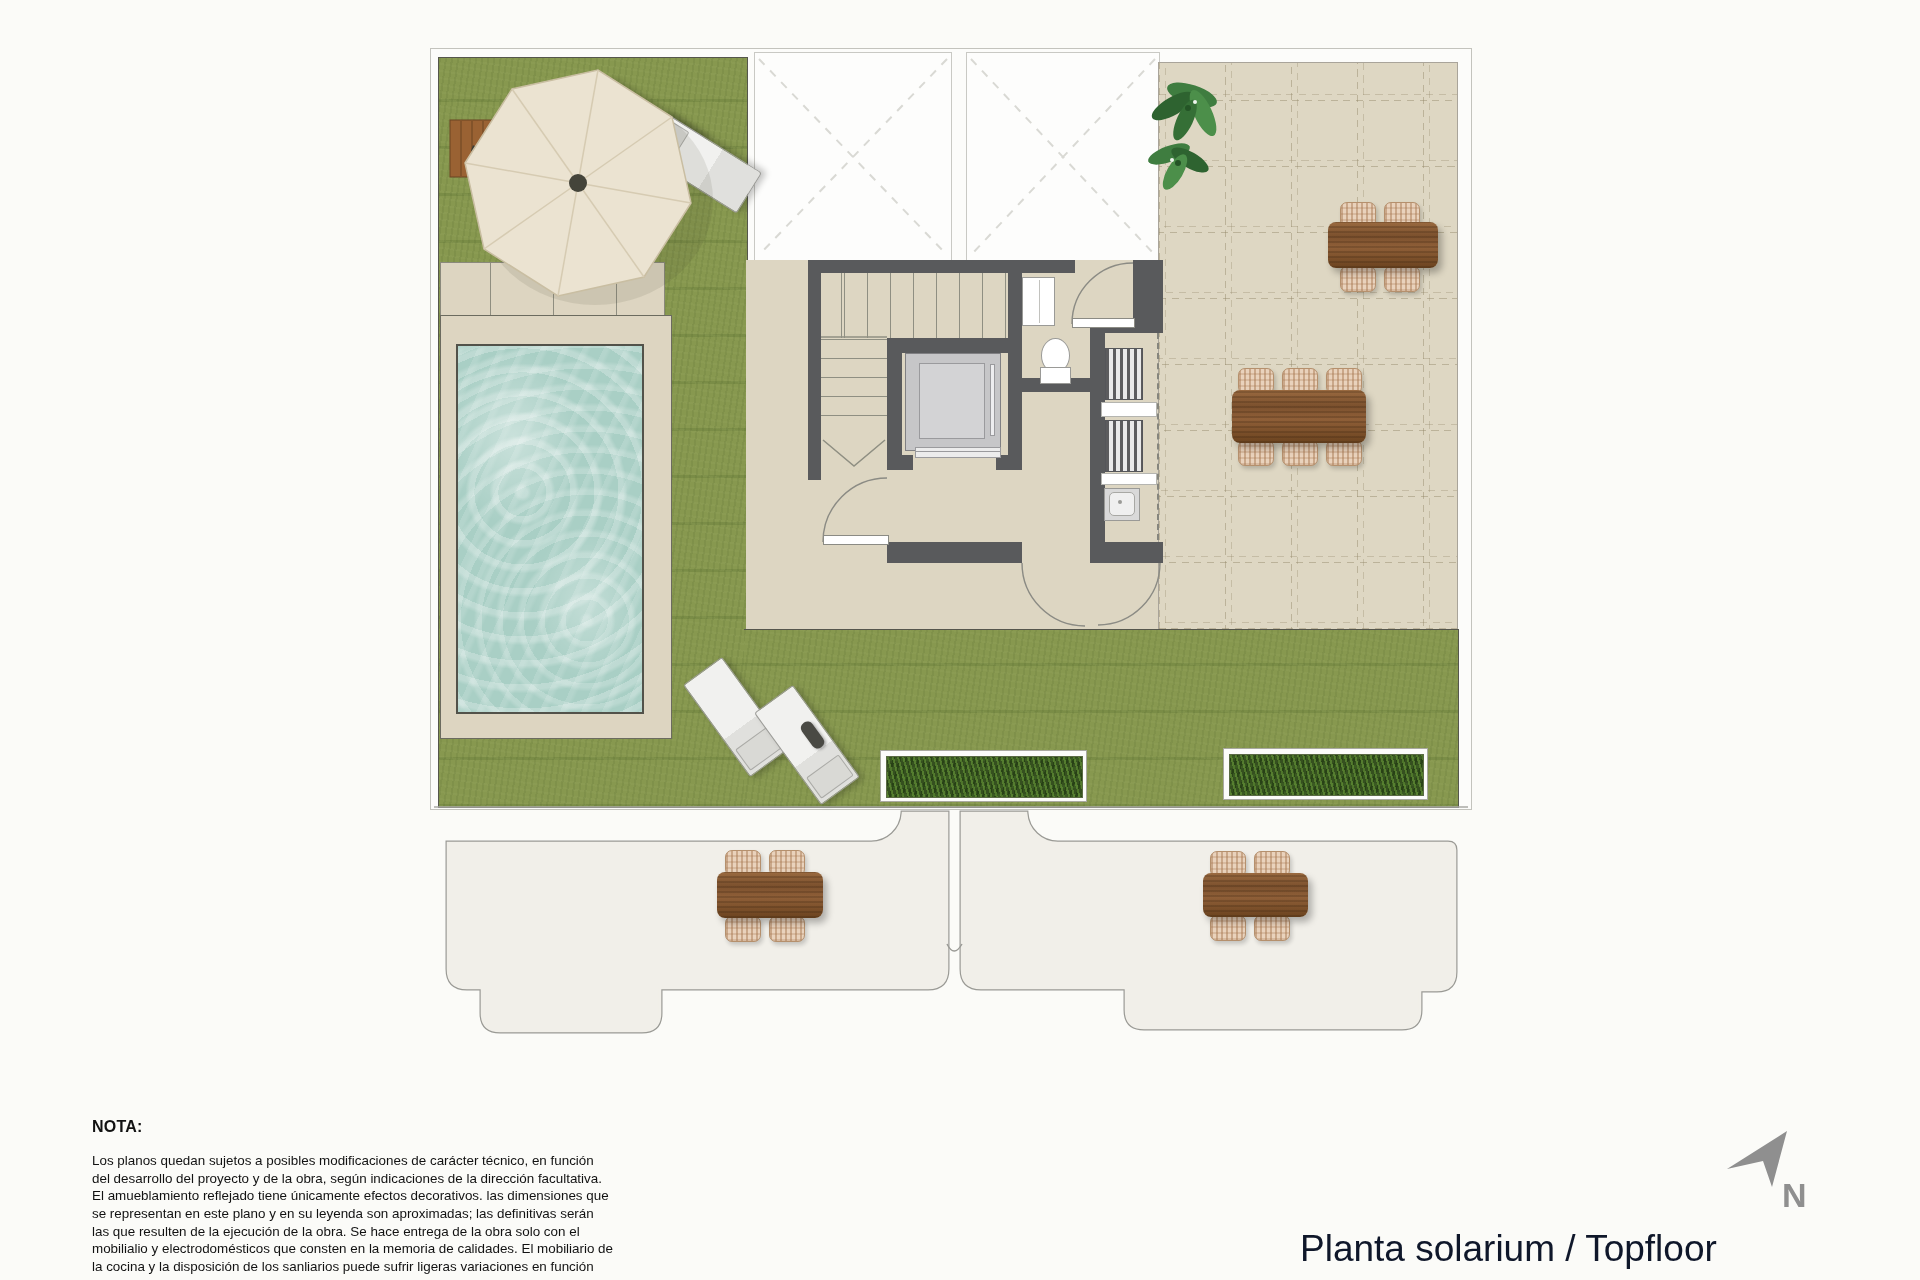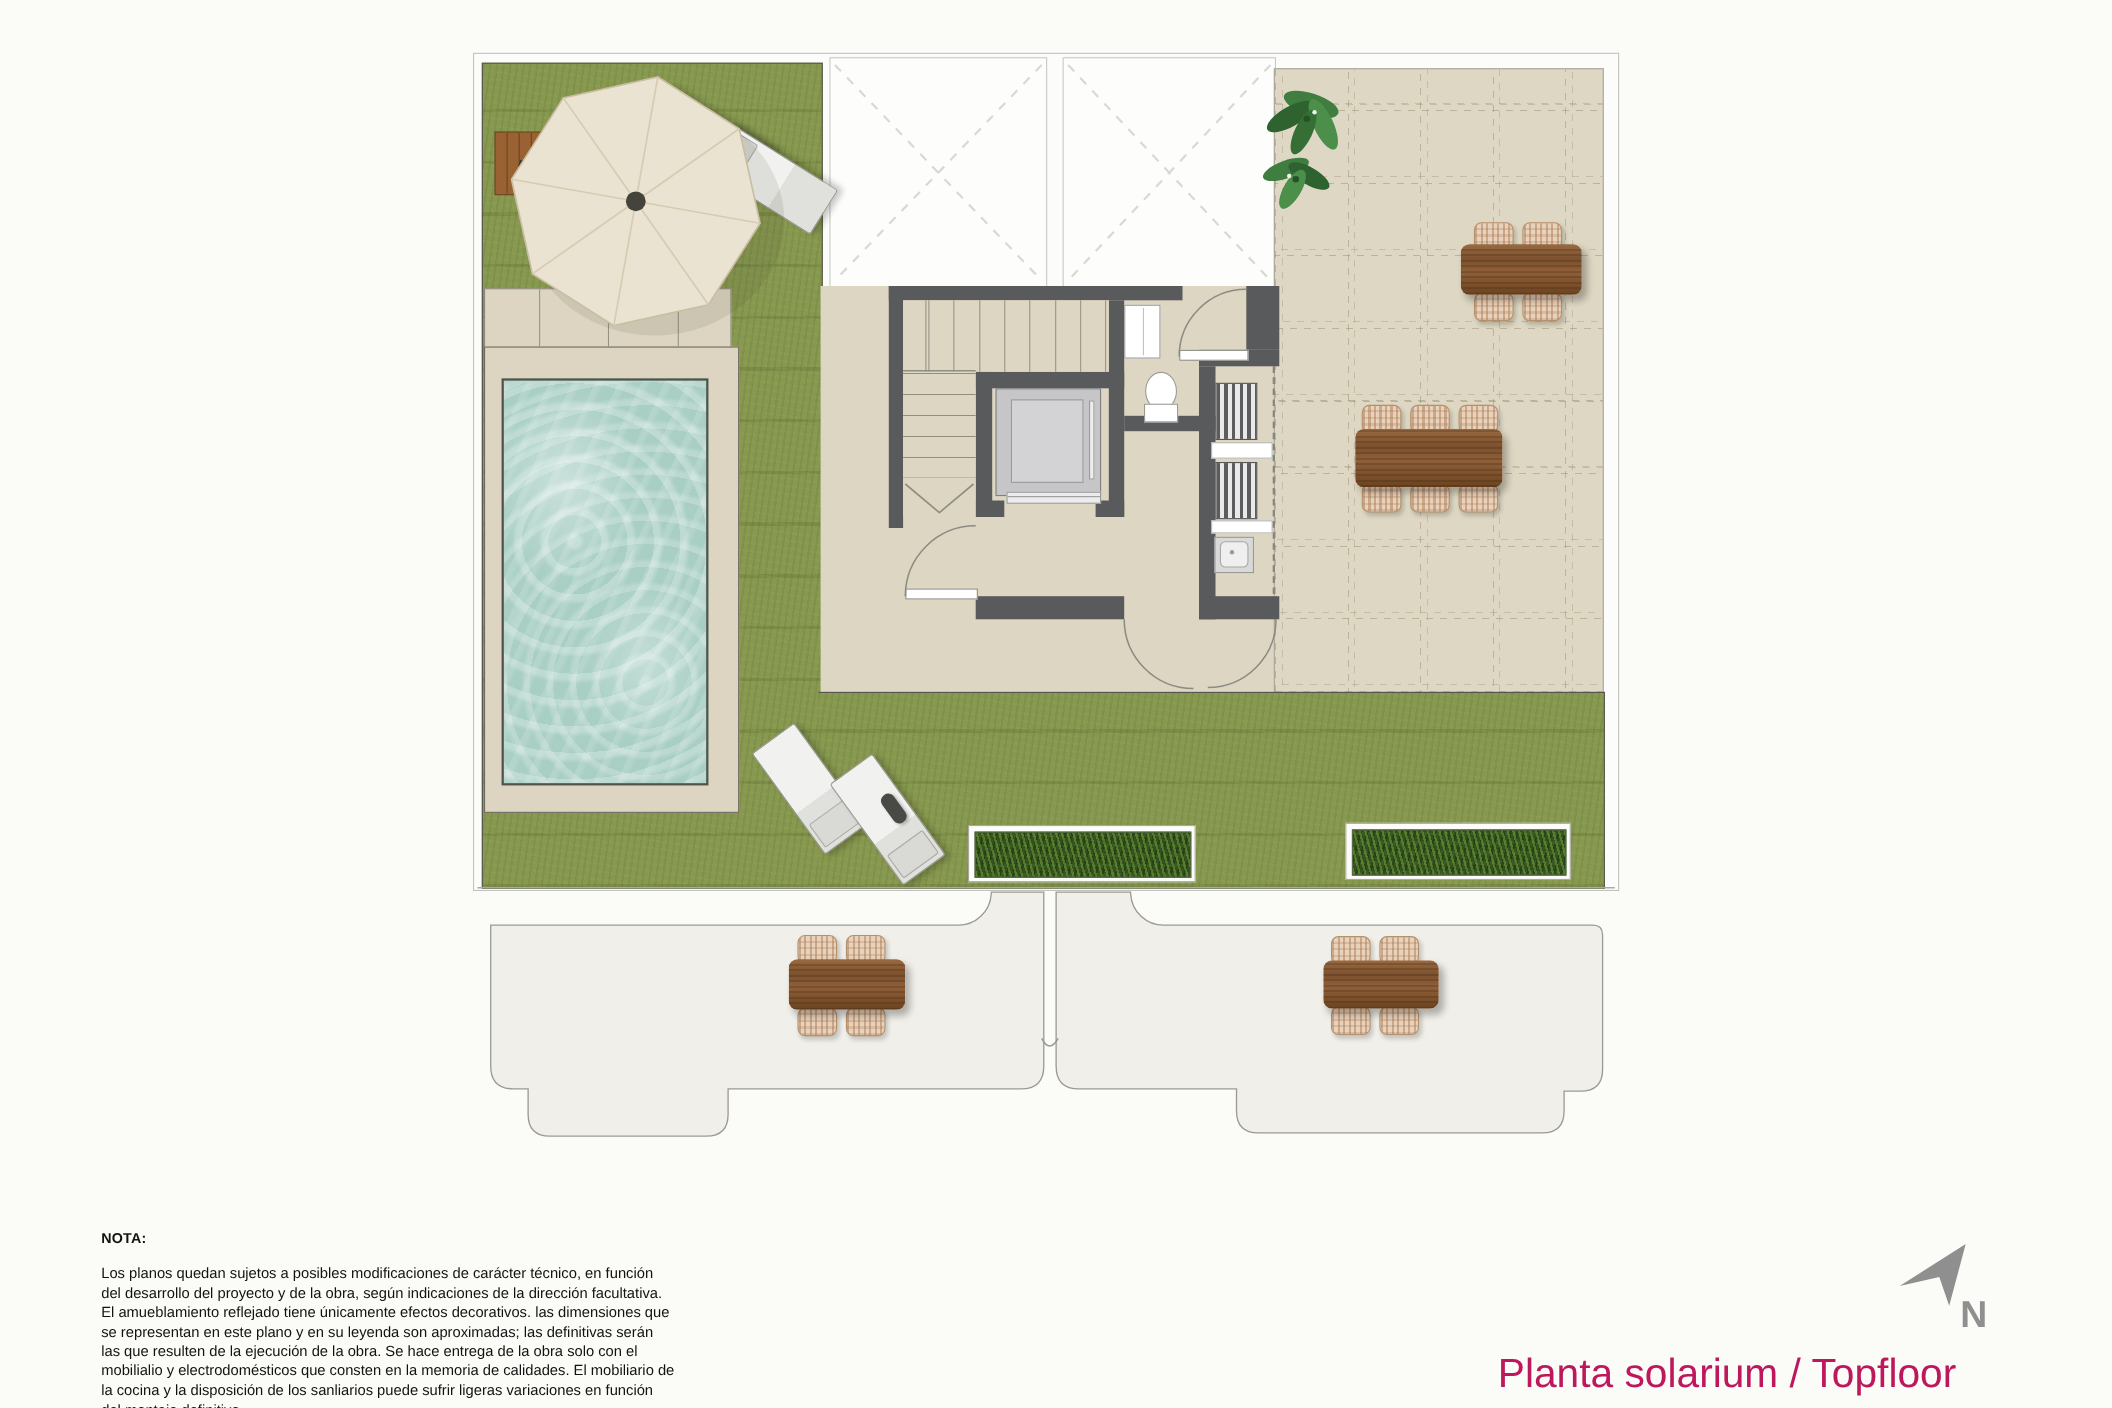--- a/index.html
+++ b/index.html
@@ -105,23 +105,23 @@
     background-color:#35501f;
     background-image:
       repeating-linear-gradient(75deg, rgba(110,160,60,.55) 0 2px, transparent 2px 5px),
       repeating-linear-gradient(105deg, rgba(30,55,15,.6) 0 2px, transparent 2px 6px),
       repeating-linear-gradient(0deg, rgba(70,110,40,.35) 0 3px, transparent 3px 9px);}
   .planter-1{left:880px;top:750px;width:207px;height:52px;}
   .planter-2{left:1223px;top:748px;width:205px;height:52px;}
 
   
   .note{left:92px;top:1118px;width:522px;color:#121212;}
-  .note .h{font-size:13px;font-weight:bold;letter-spacing:.2px;}
+  .note .h{font-size:16px;font-weight:bold;letter-spacing:.2px;}
   .note .b{margin-top:16px;font-size:13.4px;line-height:1.32;font-weight:500;}
-  .title{left:1300px;top:1228px;width:540px;text-align:center;font-size:37px;color:#be185d;}
+  .title{left:1300px;top:1228px;width:540px;text-align:left;font-size:37px;color:#0f172a;}
   .nlabel{left:1782px;top:1176px;font-size:34px;font-weight:bold;color:#8f8f8f;}
 
   svg{display:block;}
 </style>
 </head>
 <body>
 
 <div class="stage">
 
   <div class="abs plan-outline"></div>

